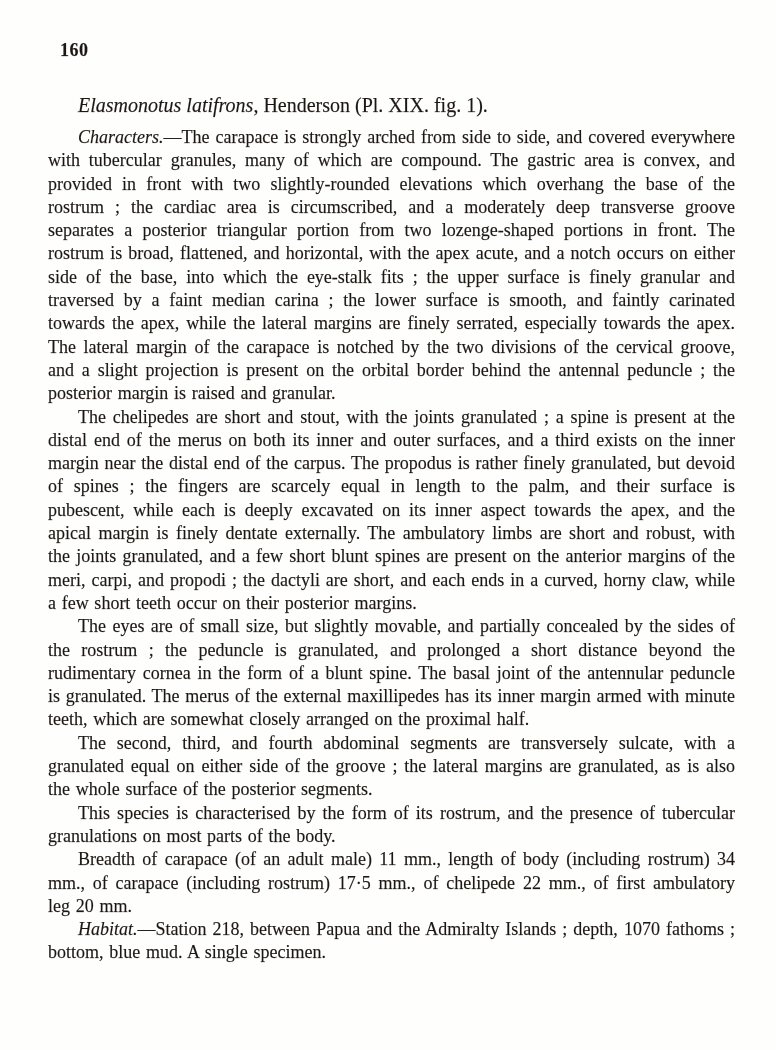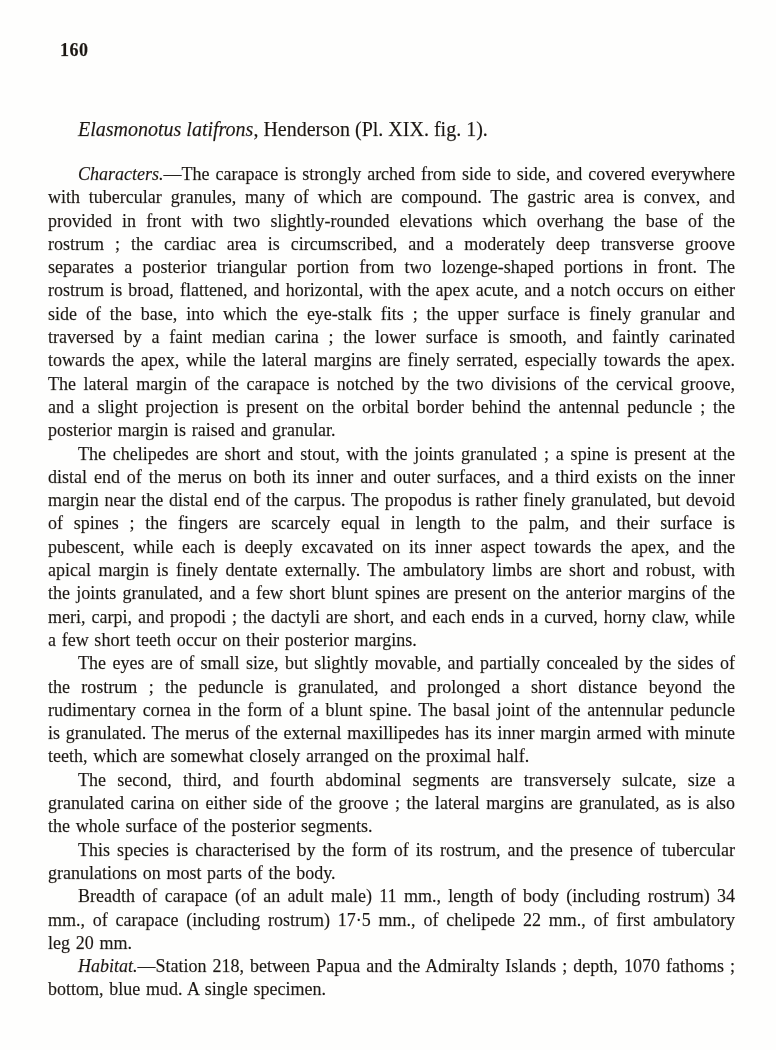--- a/index.html
+++ b/index.html
@@ -32,34 +32,34 @@
     font-size: 18px;
     letter-spacing: 0.5px;
   }
   .running-title {
     text-align: center;
     letter-spacing: 1.5px;
     word-spacing: 3px;
     font-size: 16px;
   }
   .species-heading {
-    margin-top: 56px;
+    margin-top: 32px;
     padding-left: 30px;
     font-size: 20px;
     white-space: nowrap;
   }
   .italic { font-style: italic; }
   .synonymy-citation {
     margin-top: 9px;
     padding-left: 85px;
     font-size: 15px;
     white-space: nowrap;
   }
   .body-text {
-    margin-top: 22px;
+    margin-top: 9px;
   }
   .body-text p {
     margin: 0;
     font-size: 18px;
     line-height: 23.3px;
     text-align: justify;
     text-indent: 30px;
     word-spacing: 1.2px;
   }
 </style>
@@ -74,19 +74,19 @@
 
   <div class="species-heading">
     <span class="italic">Elasmonotus latifrons</span><span>, Henderson (Pl. XIX. fig. 1).</span>
   </div>
 
 
   <div class="body-text">
     <p><span class="italic">Characters.</span><span>—The carapace is strongly arched from side to side, and covered everywhere with tubercular granules, many of which are compound.  The gastric area is convex, and provided in front with two slightly-rounded elevations which overhang the base of the rostrum ; the cardiac area is circumscribed, and a moderately deep transverse groove separates a posterior triangular portion from two lozenge-shaped portions in front.  The rostrum is broad, flattened, and horizontal, with the apex acute, and a notch occurs on either side of the base, into which the eye-stalk fits ; the upper surface is finely granular and traversed by a faint median carina ; the lower surface is smooth, and faintly carinated towards the apex, while the lateral margins are finely serrated, especially towards the apex.  The lateral margin of the carapace is notched by the two divisions of the cervical groove, and a slight projection is present on the orbital border behind the antennal peduncle ; the posterior margin is raised and granular.</span></p>
     <p><span class="italic"></span><span>The chelipedes are short and stout, with the joints granulated ; a spine is present at the distal end of the merus on both its inner and outer surfaces, and a third exists on the inner margin near the distal end of the carpus.  The propodus is rather finely granulated, but devoid of spines ; the fingers are scarcely equal in length to the palm, and their surface is pubescent, while each is deeply excavated on its inner aspect towards the apex, and the apical margin is finely dentate externally.  The ambulatory limbs are short and robust, with the joints granulated, and a few short blunt spines are present on the anterior margins of the meri, carpi, and propodi ; the dactyli are short, and each ends in a curved, horny claw, while a few short teeth occur on their posterior margins.</span></p>
     <p><span class="italic"></span><span>The eyes are of small size, but slightly movable, and partially concealed by the sides of the rostrum ; the peduncle is granulated, and prolonged a short distance beyond the rudimentary cornea in the form of a blunt spine.  The basal joint of the antennular peduncle is granulated.  The merus of the external maxillipedes has its inner margin armed with minute teeth, which are somewhat closely arranged on the proximal half.</span></p>
-    <p><span class="italic"></span><span>The second, third, and fourth abdominal segments are transversely sulcate, size a granulated carina on either side of the groove ; the lateral margins are granulated, as is also the whole surface of the posterior segments.</span></p>
+    <p><span class="italic"></span><span>The second, third, and fourth abdominal segments are transversely sulcate, with a granulated equal on either side of the groove ; the lateral margins are granulated, as is also the whole surface of the posterior segments.</span></p>
     <p><span class="italic"></span><span>This species is characterised by the form of its rostrum, and the presence of tubercular granulations on most parts of the body.</span></p>
     <p><span class="italic"></span><span>Breadth of carapace (of an adult male) 11 mm., length of body (including rostrum) 34 mm., of carapace (including rostrum) 17·5 mm., of chelipede 22 mm., of first ambulatory leg 20 mm.</span></p>
     <p><span class="italic">Habitat.</span><span>—Station 218, between Papua and the Admiralty Islands ; depth, 1070 fathoms ; bottom, blue mud.  A single specimen.</span></p>
   </div>
 
 </div>
 
 </body></html>

